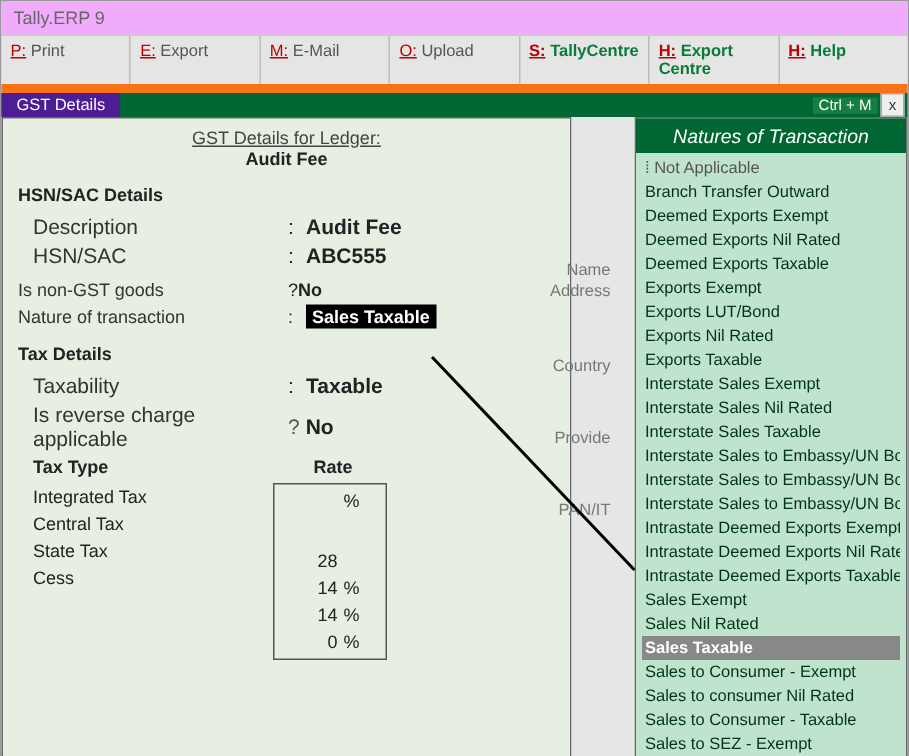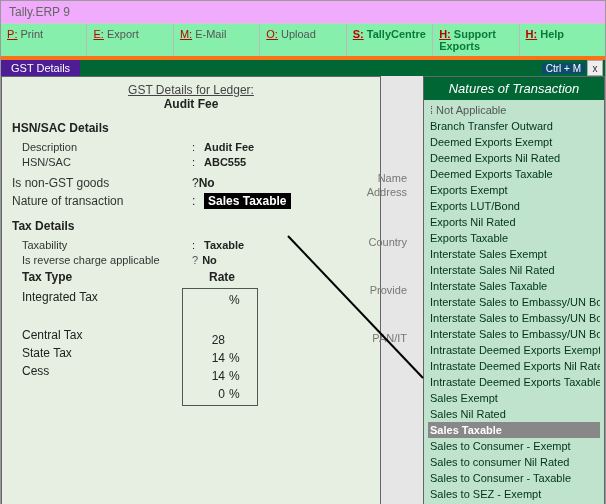--- a/index.html
+++ b/index.html
@@ -1,34 +1,34 @@
 <!DOCTYPE html>
 <html><head>
 <meta charset="utf-8">
 <style>
   * { box-sizing: border-box; margin: 0; padding: 0; font-family: Arial, sans-serif; }
   body { width: 606px; height: 504px; background: #fff; position: relative; }
   .window-chrome { border: 1px solid #999; height: 100%; display: flex; flex-direction: column; }
   .titlebar { background: #f0abfc; color: #666; font-size: 12px; padding: 4px 8px; border-bottom: 1px solid #ccc; }
-  .menubar { display: flex; background: #86efac; border-bottom: 4px solid #f97316; justify-content: flex-end; }
+  .menubar { display: flex; background: #e5e5e5; border-bottom: 6px solid #f97316; }
   .menubar .mitem { flex: 1; font-size: 11px; padding: 4px 6px; border-right: 1px solid #bbb; color: #555; cursor: default; }
   .menubar .mitem .hk { color: #b00; text-decoration: underline; }
   .menubar .mitem.green { color: #0a7a3a; font-weight: bold; }
   .menubar .mitem:last-child { border-right: none; }
   .tabbar { display: flex; align-items: center; background: #006633; color: #fff; font-size: 11px; height: 20px; }
   .tabbar .tab { padding: 2px 10px; background: #4c1d95; }
   .tabbar .spacer { flex: 1; }
-  .tabbar .ctrl { padding: 0 4px; font-size: 10px; background: #0c4a6e; }
+  .tabbar .ctrl { padding: 0 4px; font-size: 10px; background: #15803d; }
   .tabbar .closex { width: 16px; height: 16px; background: #eee; color: #333; text-align: center; line-height: 16px; font-size: 10px; border: 1px solid #aaa; margin: 0 2px; }
   .workspace { flex: 1; display: flex; background: #e6e6e6; position: relative; }
   .leftpane { width: 380px; background: #e6efe1; border: 1px solid #666; margin: 0; padding: 6px 10px 10px 10px; color: #222; font-size: 12px; position: relative; }
   .leftpane .title-lbl { text-align: center; font-size: 12px; color: #444; text-decoration: underline; }
   .leftpane .subtitle { text-align: center; font-weight: bold; font-size: 12px; margin-bottom: 10px; }
   .section-h { font-weight: bold; margin-top: 6px; margin-bottom: 6px; }
-  .row { display: flex; margin: 3px 0 3px 10px; font-size: 11px; align-items: center; }
+  .row { display: flex; margin: 3px 0 3px 10px; font-size: 14px; align-items: center; }
   .row .lbl { width: 170px; color: #333; }
   .row .colon { width: 12px; }
   .row .val { font-weight: bold; }
   .row .q { color: #555; margin-right: 4px; }
   .row0 { display: flex; margin: 3px 0; font-size: 12px; align-items: center; }
   .row0 .lbl { width: 180px; color: #333; }
   .row0 .colon { width: 12px; }
   .row0 .val { font-weight: bold; }
   .sel-highlight { background: #000; color: #fff; padding: 1px 4px; }
   .tax-table { margin-top: 4px; margin-left: 10px; }
@@ -53,21 +53,21 @@
 
 <div class="window-chrome">
   <div class="titlebar">Tally.ERP 9</div>
 
   <div class="menubar">
     <div class="mitem"><span class="hk">P:</span> <span>Print</span></div>
     <div class="mitem"><span class="hk">E:</span> <span>Export</span></div>
     <div class="mitem"><span class="hk">M:</span> <span>E-Mail</span></div>
     <div class="mitem"><span class="hk">O:</span> <span>Upload</span></div>
     <div class="mitem green"><span class="hk">S:</span> <span>TallyCentre</span></div>
-    <div class="mitem green"><span class="hk">H:</span> <span>Support Exports</span></div>
+    <div class="mitem green"><span class="hk">H:</span> <span>Export Centre</span></div>
     <div class="mitem green"><span class="hk">H:</span> <span>Help</span></div>
   </div>
 
   <div class="tabbar">
     <div class="tab">GST Details</div>
     <div class="spacer"></div>
     <div class="ctrl">Ctrl + M</div>
     <div class="closex">x</div>
   </div>
 
@@ -113,21 +113,21 @@
       </div>
 
       <div class="tax-table">
         <div class="tax-head">
           <div class="c1">Tax Type</div>
           <div class="c2">Rate</div>
         </div>
         <div style="display:flex; align-items:flex-start; margin-top:4px;">
           <div style="width:160px;" id="tax-names">
               <div style="font-size: 12px; line-height: 18px;">Integrated Tax</div>
-              <div style="font-size: 12px; line-height: 18px; margin-top: 20px;">Central Tax</div>
+              <div style="font-size: 12px; line-height: 18px;">Central Tax</div>
               <div style="font-size: 12px; line-height: 18px;">State Tax</div>
               <div style="font-size: 12px; line-height: 18px;">Cess</div>
             </div>
           <div style="border:1px solid #555; padding:2px 4px; width:76px;" id="tax-rates-box">
               <div style="display: flex; font-size: 12px; line-height: 18px;">
                 <div style="width: 42px; text-align: right; padding-right: 4px; margin-top: 40px;">28</div>
                 <div style="width: 20px;">%</div>
               </div>
               <div style="display: flex; font-size: 12px; line-height: 18px;">
                 <div style="width: 42px; text-align: right; padding-right: 4px;">14</div>

